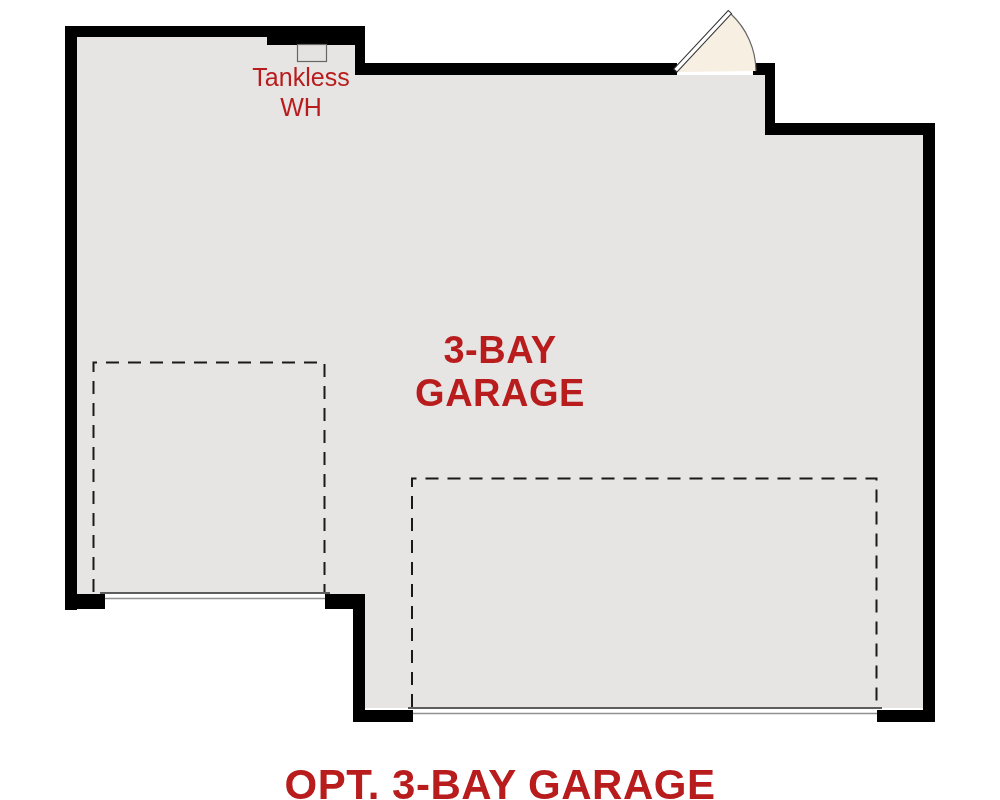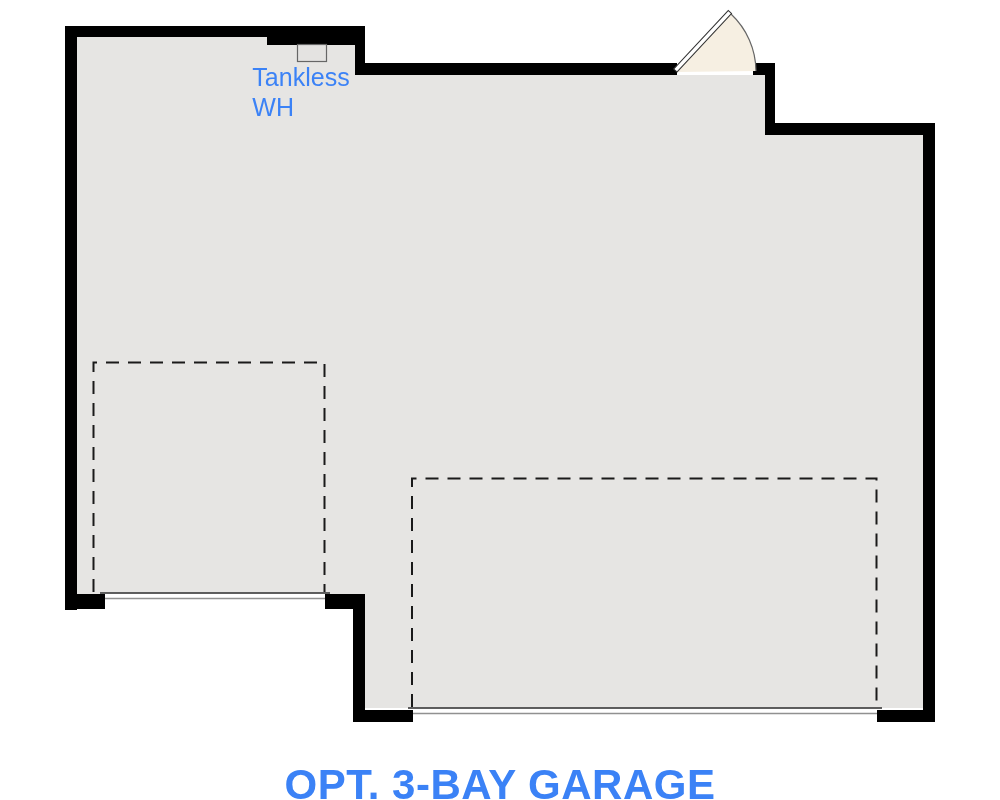--- a/index.html
+++ b/index.html
@@ -2,22 +2,22 @@
 <html><head>
 <meta charset="utf-8">
 <style>
   html,body { margin:0; padding:0; background:#ffffff; }
   .canvas {
     position:relative; width:1000px; height:800px; background:#ffffff;
     font-family:"Liberation Sans", sans-serif; overflow:hidden;
   }
   .plan-svg { position:absolute; left:0; top:0; }
   .wall { fill:#000000; }
-  .label { position:absolute; transform:translateX(-50%); 
-           color:#3b82f6; white-space:nowrap; }
+  .label { position:absolute; transform:translateX(-50%); text-align:center;
+           color:#b91c1c; white-space:nowrap; }
   .wh-label   { left:301px; top:62px;  font-size:25px; line-height:30px; font-weight:400; }
   .room-label { left:500px; top:329px; font-size:38px; line-height:43px; font-weight:700; letter-spacing:0.5px; }
   .plan-title { left:500px; top:730px; font-size:42px; line-height:46px; font-weight:700; letter-spacing:0.5px;margin-top:32px; }
 </style>
 </head>
 <body>
 
 <div class="canvas">
 
   <svg class="plan-svg" width="1000" height="800" viewBox="0 0 1000 800">
@@ -59,16 +59,20 @@
       <path d="M731,14 A79,79 0 0 1 756,71" fill="none" stroke="#666666" stroke-width="1.2"></path>
       <rect x="677" y="67.5" width="80" height="4.5" fill="#ffffff" stroke="#333333" stroke-width="1" transform="rotate(-47 677 72)"></rect>
     </g>
   </svg>
 
   <div class="label wh-label">
     <div>Tankless</div>
     <div>WH</div>
   </div>
 
+  <div class="label room-label">
+    <div>3-BAY</div>
+    <div>GARAGE</div>
+  </div>
 
   <div class="label plan-title">OPT. 3-BAY GARAGE</div>
 
 </div>
 
 </body></html>

